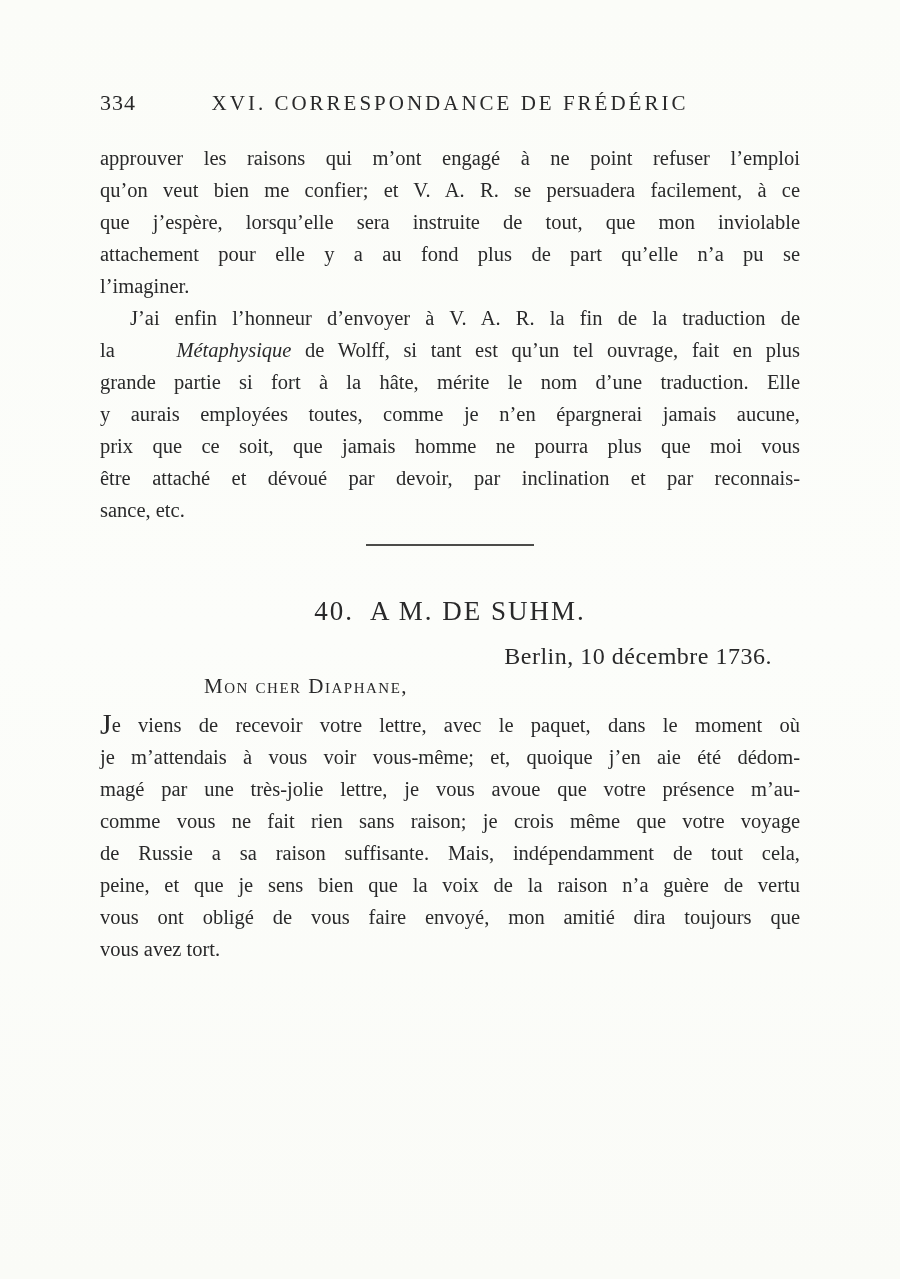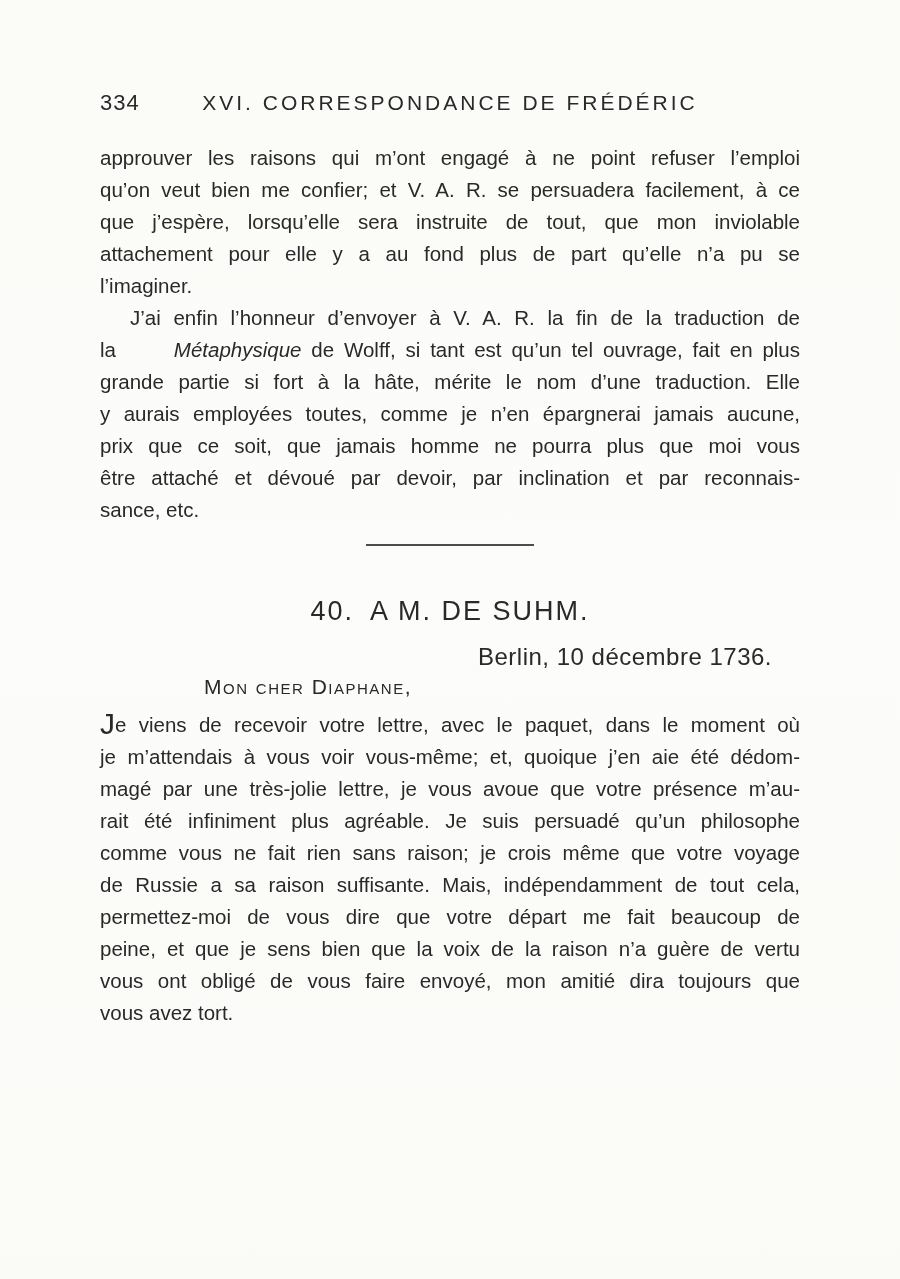--- a/index.html
+++ b/index.html
@@ -7,21 +7,21 @@
     padding: 0;
     background: #e8e8e4;
   }
   .page {
     position: relative;
     width: 900px;
     height: 1279px;
     margin: 0 auto;
     background: linear-gradient(180deg, #fbfcf8 0%, #fcfdfa 50%, #fafbf7 100%);
     color: #29292a;
-    font-family: Liberation Sans, sans-serif;
+    font-family: Liberation Serif, serif;
     box-sizing: border-box;
     padding: 90px 100px 0 100px;
     overflow: hidden;
   }
   
   .running-head {
     position: relative;
     height: 28px;
     margin-bottom: 24px;
   }
@@ -133,23 +133,21 @@
 
   <div class="dateline">Berlin, 10 décembre 1736.</div>
 
   <div class="salutation">Mon cher Diaphane,</div>
 
   <div class="bodytext letter-body">
     <div class="para">
         <div class="line"><span class="dropcap">J</span>e viens de recevoir votre lettre, avec le paquet, dans le moment où</div>
         <div class="line">je m’attendais à vous voir vous-même; et, quoique j’en aie été dédom-</div>
         <div class="line">magé par une très-jolie lettre, je vous avoue que votre présence m’au-</div>
-        <div class="line">rait été infiniment plus agréable.  Je suis persuadé qu’un philosophe</div>
         <div class="line">comme vous ne fait rien sans raison; je crois même que votre voyage</div>
         <div class="line">de Russie a sa raison suffisante.  Mais, indépendamment de tout cela,</div>
-        <div class="line">permettez-moi de vous dire que votre départ me fait beaucoup de</div>
         <div class="line">peine, et que je sens bien que la voix de la raison n’a guère de vertu</div>
         <div class="line">vous ont obligé de vous faire envoyé, mon amitié dira toujours que</div>
         <div class="line last">vous avez tort.</div>
       </div>
   </div>
 
 </div>
 
 </body></html>

